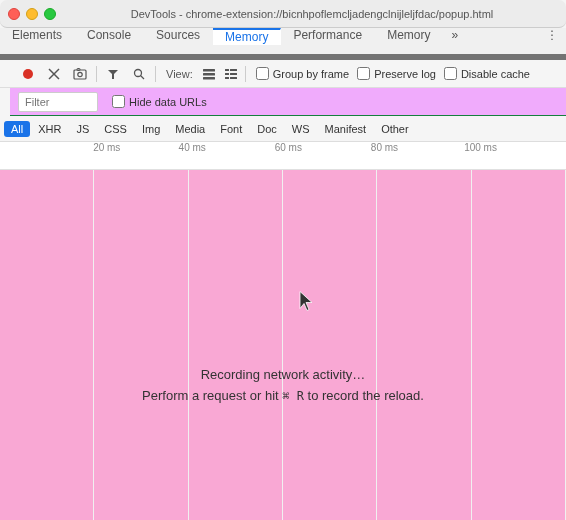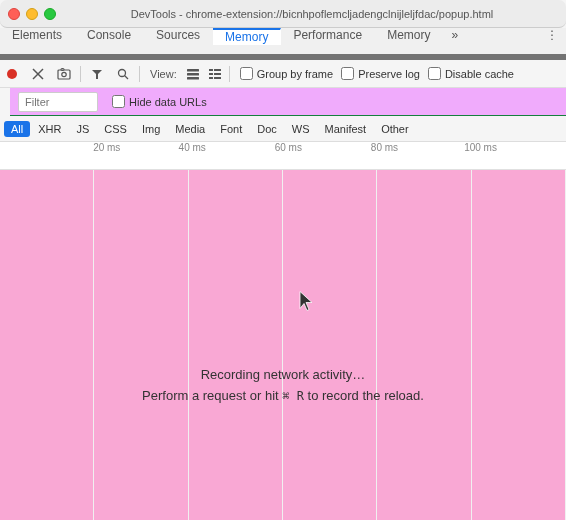--- a/index.html
+++ b/index.html
@@ -85,21 +85,21 @@
       color: #555;
     }
 
     
     .toolbar-row {
       background: #f5f5f5;
       border-bottom: 1px solid #ddd;
       display: flex;
       align-items: center;
       height: 28px;
-      padding: 0 0;
+      padding: 0 16px;
       gap: 2px;
     }
     .toolbar-btn {
       width: 24px;
       height: 24px;
       display: flex;
       align-items: center;
       justify-content: center;
       border-radius: 3px;
       cursor: pointer;

